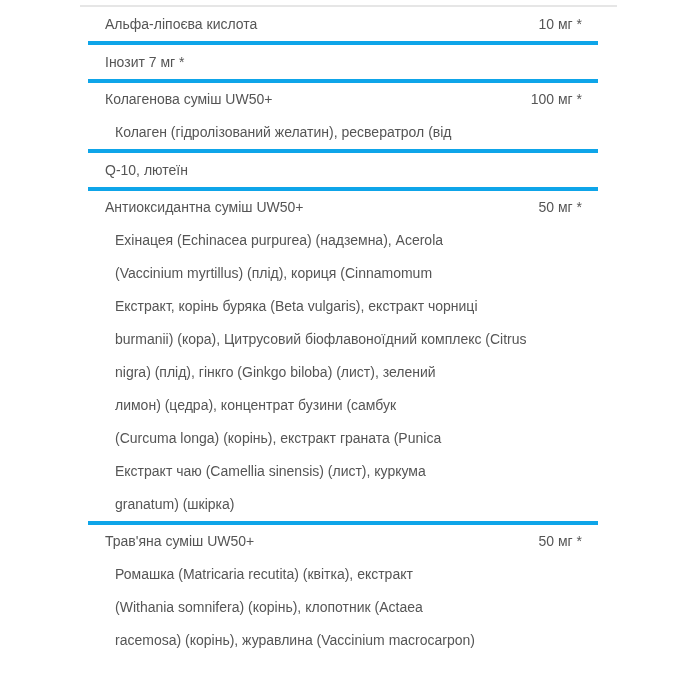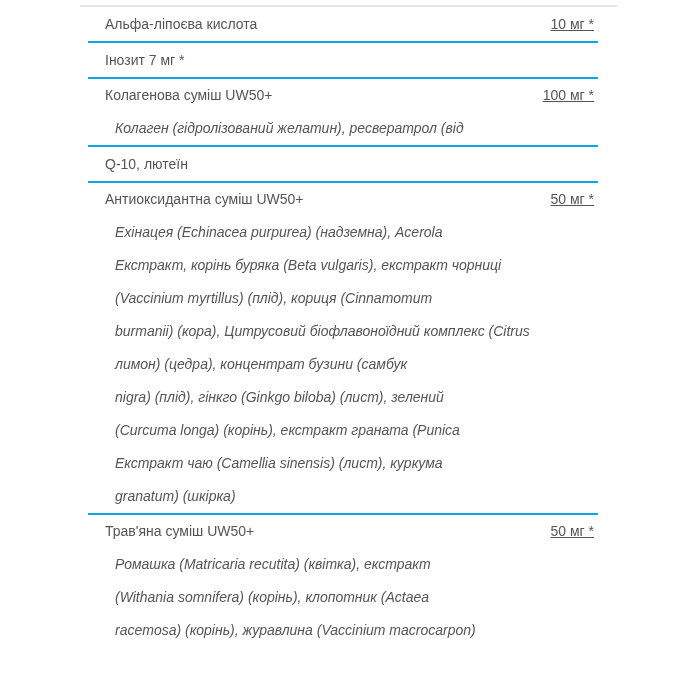--- a/index.html
+++ b/index.html
@@ -24,44 +24,42 @@
       height: 2px;
       background: #e6e6e6;
     }
     .table {
       position: absolute;
       left: 88px;
       top: 7px;
       width: 510px;
     }
     .row {
-      border-bottom: 2px solid #0ea5e9;
+      border-bottom: 4px solid #0ea5e9;
       padding: 0;
     }
     .row:last-child {
       border-bottom: none;
     }
     .line {
       height: 33px;
       line-height: 33px;
       white-space: nowrap;
       position: relative;
     }
     .name {
       position: absolute;
       left: 17px;
     }
     .amount {
       position: absolute;
-      right: 4px;
-      text-decoration: underline;
+      right: 16px;
     }
     .sub {
       padding-left: 27px;
-      font-style: italic;
     }
     .row.single .line {
       height: 34px;
       line-height: 34px;
     }
   </style>
 </head>
 <body>
 
 <div class="top-rule"></div>
@@ -96,25 +94,25 @@
       <span class="amount"></span>
     </div>
   </div>
 
   <div class="row">
     <div class="line">
       <span class="name">Антиоксидантна суміш UW50+</span>
       <span class="amount">50 мг *</span>
     </div>
     <div class="line sub">Ехінацея (Echinacea purpurea) (надземна), Acerola</div>
+    <div class="line sub">(Vaccinium myrtillus) (плід), кориця (Cinnamomum</div>
     <div class="line sub">Екстракт, корінь буряка (Beta vulgaris), екстракт чорниці</div>
-    <div class="line sub">(Vaccinium myrtillus) (плід), кориця (Cinnamomum</div>
     <div class="line sub">burmanii) (кора), Цитрусовий біофлавоноїдний комплекс (Citrus</div>
+    <div class="line sub">nigra) (плід), гінкго (Ginkgo biloba) (лист), зелений</div>
     <div class="line sub">лимон) (цедра), концентрат бузини (самбук</div>
-    <div class="line sub">nigra) (плід), гінкго (Ginkgo biloba) (лист), зелений</div>
     <div class="line sub">(Curcuma longa) (корінь), екстракт граната (Punica</div>
     <div class="line sub">Екстракт чаю (Camellia sinensis) (лист), куркума</div>
     <div class="line sub">granatum) (шкірка)</div>
   </div>
 
   <div class="row">
     <div class="line">
       <span class="name">Трав'яна суміш UW50+</span>
       <span class="amount">50 мг *</span>
     </div>

